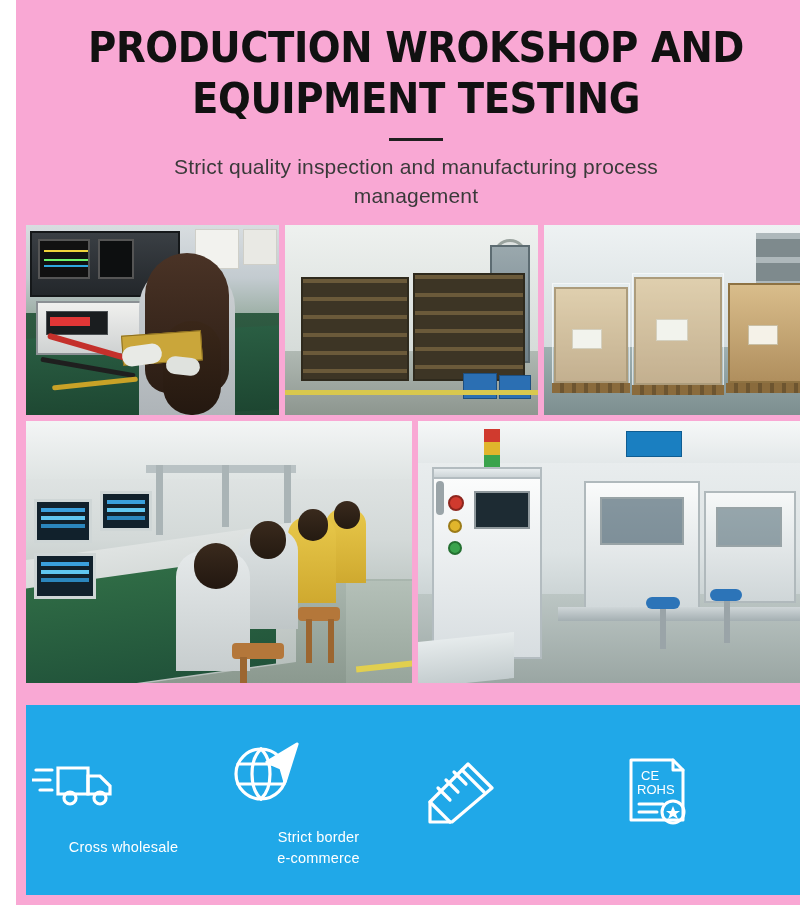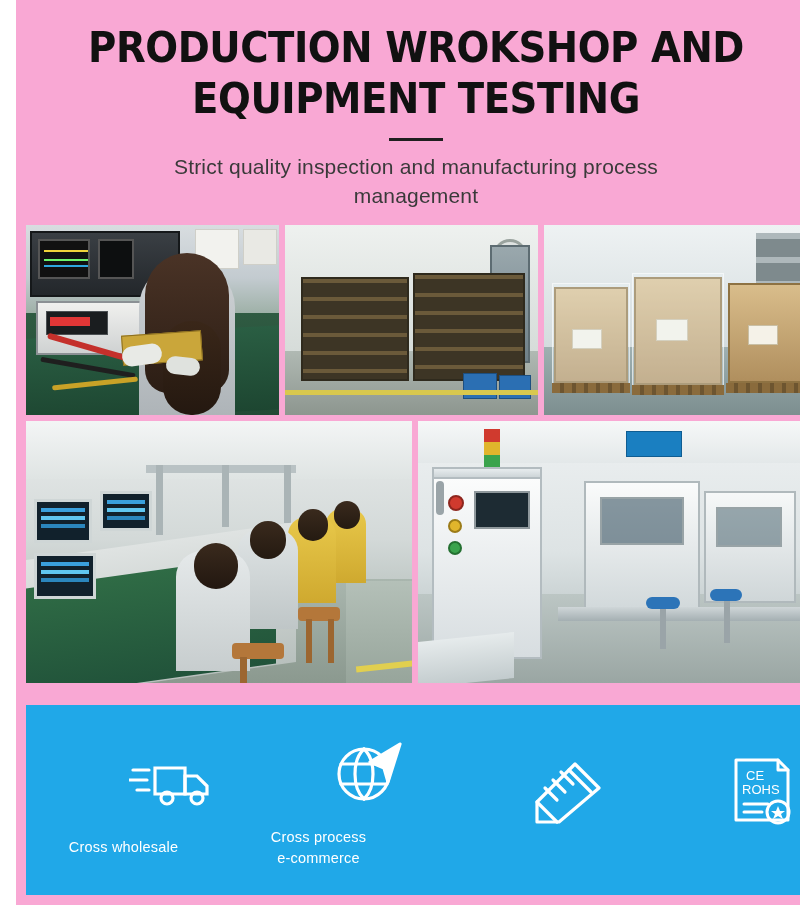--- a/index.html
+++ b/index.html
@@ -327,21 +327,21 @@
   .feature {
     flex: 1 1 25%;
     text-align: center;
     color: #ffffff;
     padding: 0 6px;
   }
   .feature .ico {
     height: 82px;
     display: flex;
     align-items: center;
-    justify-content: flex-end;
+    justify-content: flex-start;
     margin-bottom: 14px;
   }
   .feature .cap {
     font-size: 14.5px;
     line-height: 1.45;
     color: #ffffff;
     letter-spacing: 0.2px;
     white-space: pre-line;
   }
 </style>
@@ -499,21 +499,21 @@
       <div class="ico">
         <svg width="80" height="64" viewBox="0 0 80 64" fill="none" stroke="#ffffff" stroke-width="3.2" stroke-linecap="round" stroke-linejoin="round">
           <circle cx="34" cy="34" r="25"></circle>
           <path d="M34 9 C22 20 22 48 34 59"></path>
           <path d="M34 9 C46 20 46 48 34 59"></path>
           <path d="M11 24 H57"></path>
           <path d="M11 44 H57"></path>
           <path d="M70 4 L40 22 L54 28 L58 42 Z" fill="#ffffff" stroke="#ffffff"></path>
         </svg>
       </div>
-      <div class="cap">Cross  process
+      <div class="cap">Strict  border
 e-commerce</div>
     </div>
 
     <div class="feature">
       <div class="ico">
         <svg width="76" height="66" viewBox="0 0 76 66" fill="none" stroke="#ffffff" stroke-width="3.2" stroke-linecap="round" stroke-linejoin="round">
           <path d="M46 4 L70 28 L30 62 L8 62 L8 42 Z"></path>
           <path d="M40 10 L62 32"></path>
           <path d="M8 42 L28 62"></path>
           <path d="M24 20 L36 32 M32 12 L44 24 M16 28 L28 40"></path>

